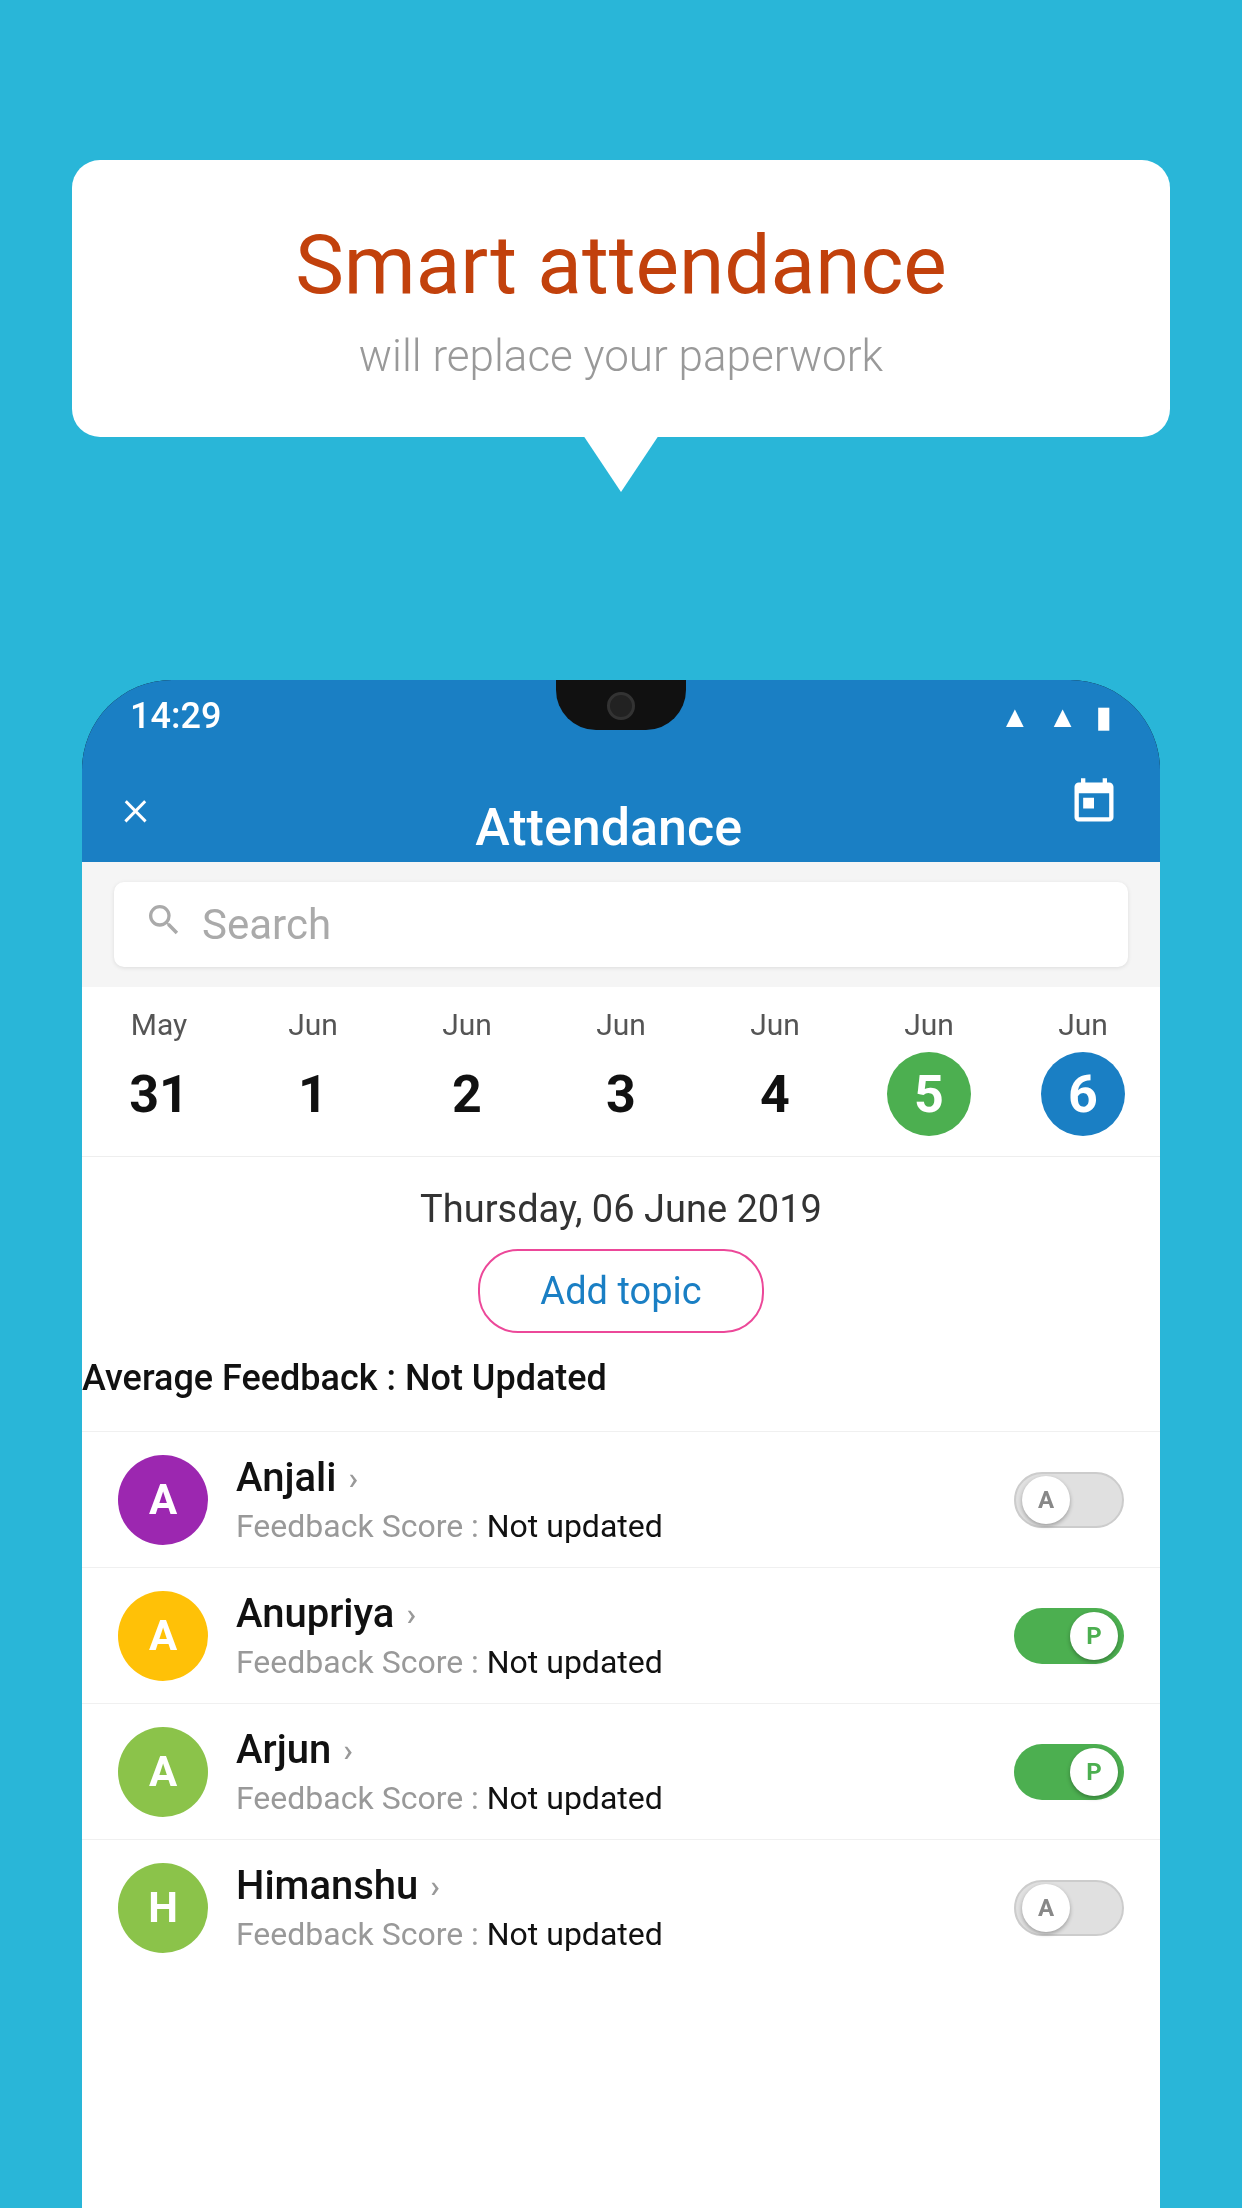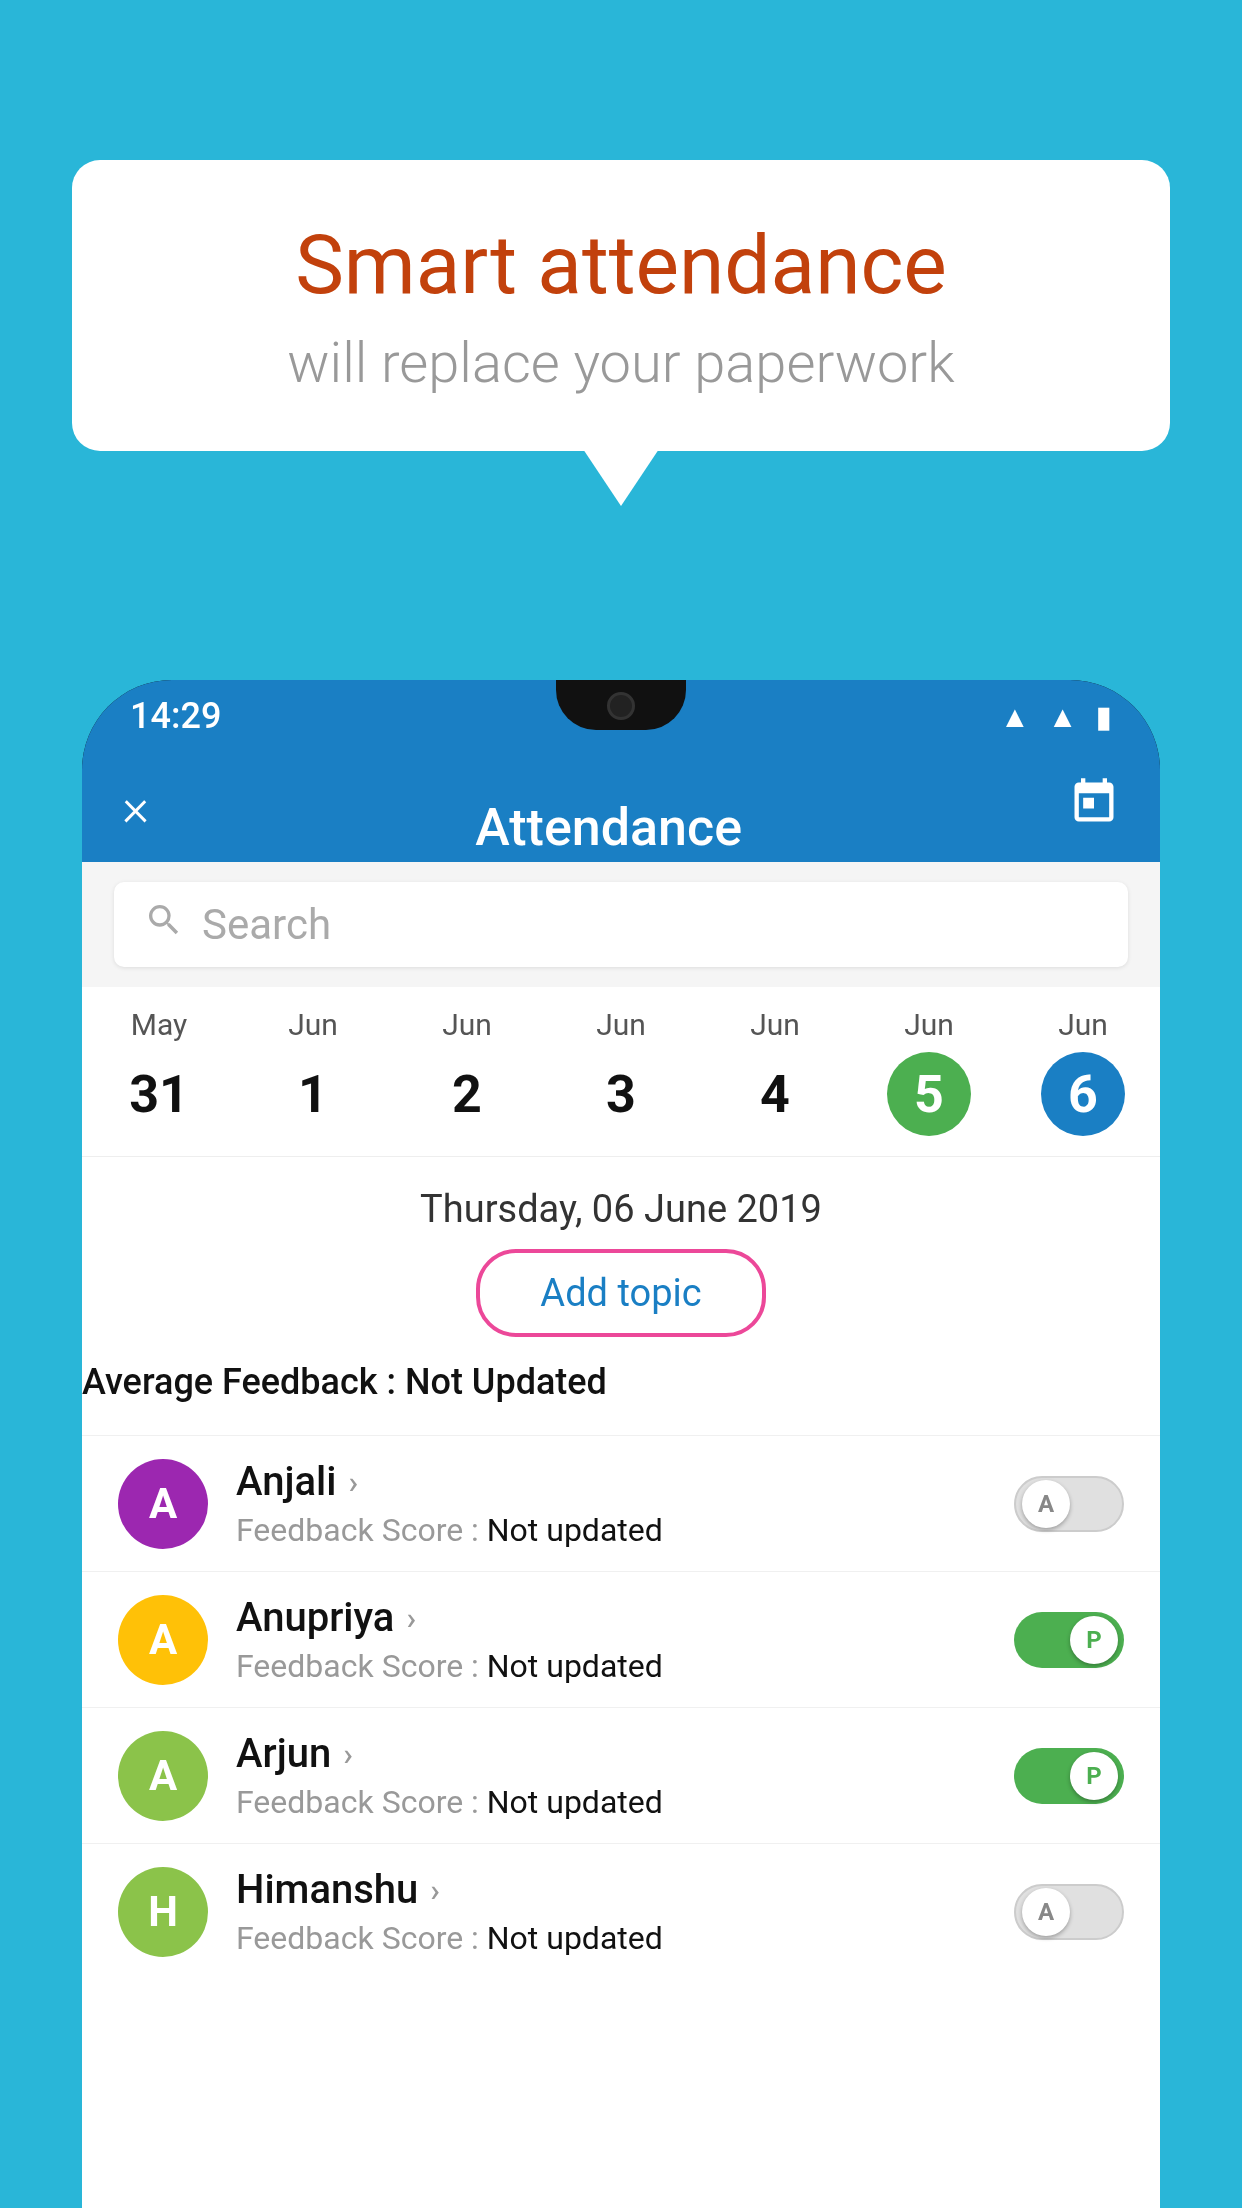--- a/index.html
+++ b/index.html
@@ -36,21 +36,21 @@
       border-right: 40px solid transparent;
       border-top: 60px solid white;
     }
     .bubble-title {
       font-size: 82px;
       font-weight: 400;
       color: #c2410c;
       line-height: 1.1;
     }
     .bubble-subtitle {
-      font-size: 56px;
+      font-size: 44px;
       color: #999;
       margin-top: 20px;
       font-weight: 300;
     }
 
     
     .phone-frame {
       position: absolute;
       top: 680px;
       left: 82px;
@@ -213,21 +213,21 @@
       font-weight: 400;
     }
 
     
     .add-topic-btn {
       display: flex;
       justify-content: center;
       margin: 0 0 24px;
     }
     .add-topic-inner {
-      border: 4px solid #ec4899;
+      border: 2px solid #ec4899;
       border-radius: 40px;
       padding: 18px 60px;
       color: #1a7fc4;
       font-size: 38px;
       cursor: pointer;
     }
 
     
     .avg-feedback {
       font-size: 36px;

